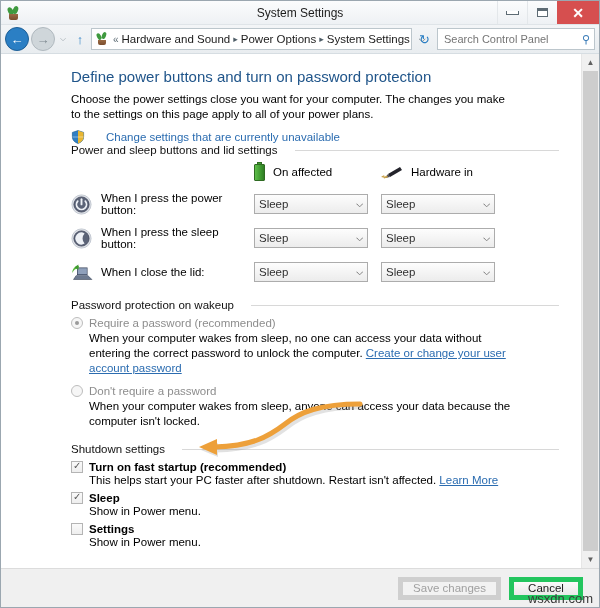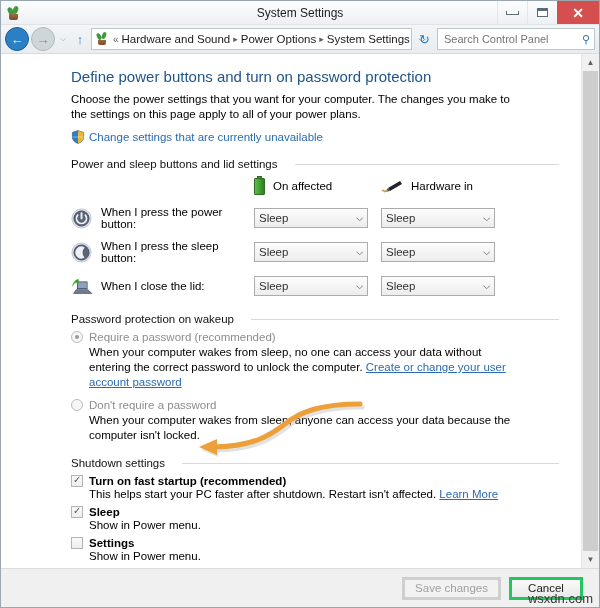--- a/index.html
+++ b/index.html
@@ -129,21 +129,21 @@
     display: flex; flex-direction: column;
   }
   .pad { padding-left: 70px; padding-right: 22px; }
 
   h1.page-title {
     font-size: 15px; font-weight: normal; color: #20558a;
     margin: 0 0 7px 0;
   }
   .intro { font-size: 11.5px; line-height: 15px; margin-bottom: 8px; max-width: 440px;}
   .shieldlink {
-    display: flex; align-items: center; gap: 4px; margin-bottom: 14px;
+    display: flex; align-items: center; gap: 21px; 
   }
   .shield {
     width: 14px; height: 14px; position: relative; flex: 0 0 14px;
   }
   .shield svg { display:block; }
   .link { color: #2b6cb0; font-size: 11.5px; }
   .link.u { text-decoration: underline; }
 
   .grouphdr {
     display: flex; align-items: center; gap: 17px;
@@ -234,21 +234,21 @@
   
   .footer {
     height: 38px; flex: 0 0 38px; background: #f0f0f0;
     border-top: 1px solid #dcdcdc;
     display: flex; align-items: center; justify-content: flex-end;
     padding-right: 16px; gap: 8px; position: relative;
   }
   .btn {
     min-width: 74px; height: 23px; padding: 0 10px;
     font-family: "Liberation Sans", sans-serif; font-size: 11.5px;
-    border: 3px solid #22c55e; box-sizing: border-box;
+    border: 5px solid #22c55e; box-sizing: border-box;
     background: linear-gradient(to bottom,#fafafa,#e9e9e9);
     display: flex; align-items: center; justify-content: center;
     color: #1a1a1a;
   }
   .btn.disabled { color: #a0a0a0; border-color: #cfcfcf; background: #f2f2f2; }
   .watermark {
     position: absolute; right: 6px; bottom: 1px;
     font-size: 13px; color: #3a3a3a;
   }
 
@@ -308,21 +308,21 @@
       <input type="text" placeholder="Search Control Panel" style="">
       <span class="search-mag">⚲</span>
     </div>
   </div>
 
   <div class="bodyarea">
     <div class="content">
 
       <div class="pad">
         <h1 class="page-title">Define power buttons and turn on password protection</h1>
-        <div class="intro">Choose the power settings that you want for your computer. The changes you make to the settings on this page apply to all of your power plans.</div>
+        <div class="intro">Choose the power settings close you want for your computer. The changes you make to the settings on this page apply to all of your power plans.</div>
         <div class="shieldlink">
           <span class="shield">
             <svg width="14" height="14" viewBox="0 0 14 14">
               <path d="M7 0.6 L12.6 2.4 L12.6 7 C12.6 10.2 10 12.6 7 13.4 C4 12.6 1.4 10.2 1.4 7 L1.4 2.4 Z" fill="#2f7fc4" stroke="#1d5f96" stroke-width="0.7"></path>
               <path d="M7 0.6 L12.6 2.4 L12.6 7 C12.6 10.2 10 12.6 7 13.4 Z" fill="#e8b632"></path>
               <path d="M1.4 6.6 L12.6 6.6 L12.6 7.4 L1.4 7.4 Z" fill="#ffffff" opacity="0.55"></path>
             </svg>
           </span>
           <span class="link">Change settings that are currently unavailable</span>
         </div>

